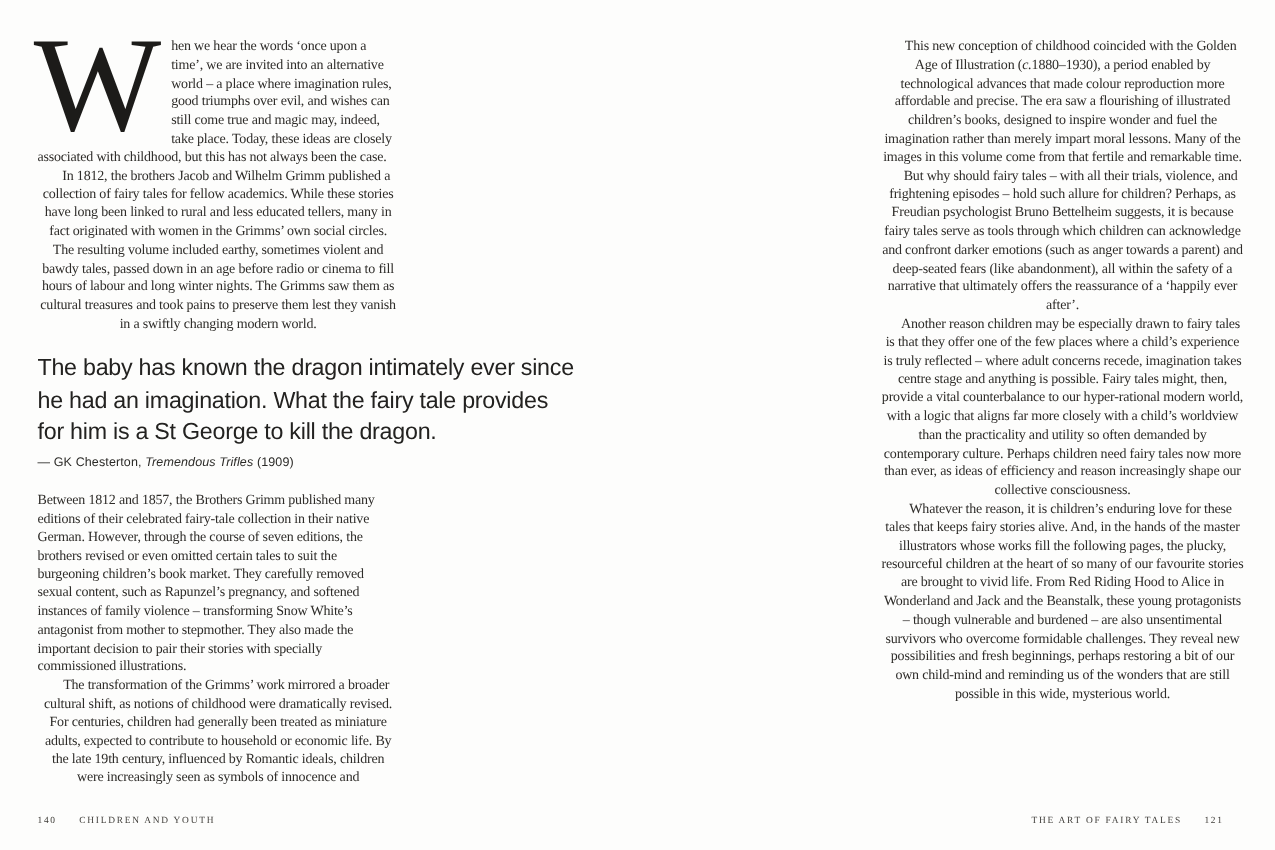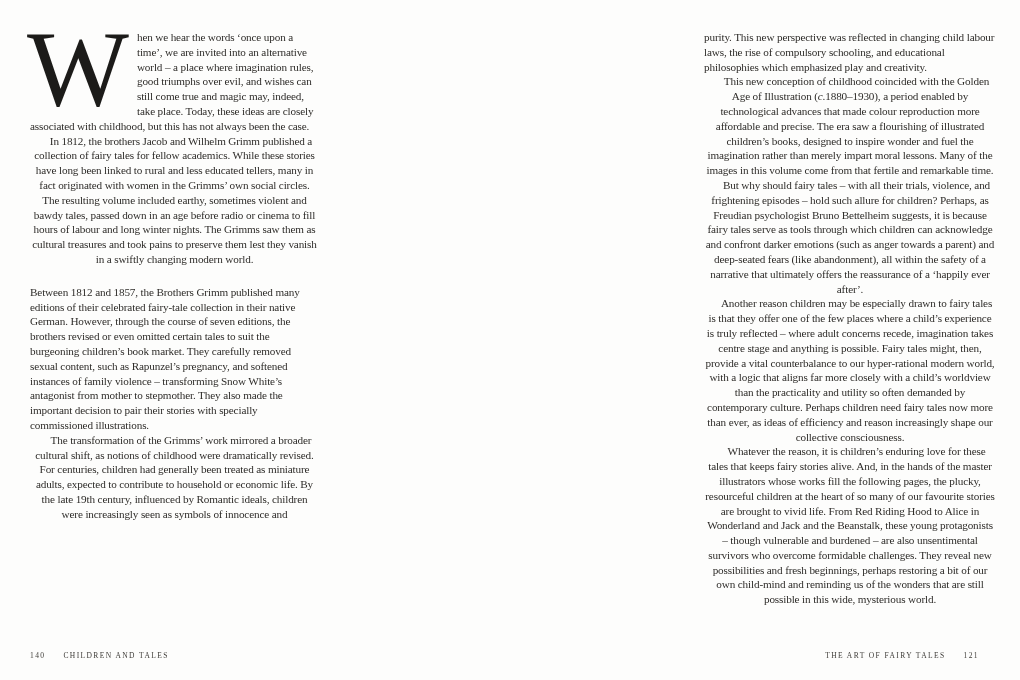--- a/index.html
+++ b/index.html
@@ -82,35 +82,36 @@
 
 <div class="spread">
 
   <section class="page left">
     <div class="col intro">
         <p><span class="dropcap">W</span>hen we hear the words ‘once upon a time’, we are invited into an alternative world – a place where imagination rules, good triumphs over evil, and wishes can still come true and magic may, indeed, take place. Today, these ideas are closely associated with childhood, but this has not always been the case.</p>
         <p class="indent">In 1812, the brothers Jacob and Wilhelm Grimm published a collection of fairy tales for fellow academics. While these stories have long been linked to rural and less educated tellers, many in fact originated with women in the Grimms’ own social circles. The resulting volume included earthy, sometimes violent and bawdy tales, passed down in an age before radio or cinema to fill hours of labour and long winter nights. The Grimms saw them as cultural treasures and took pains to preserve them lest they vanish in a swiftly changing modern world.</p>
       </div>
 
     <div class="pullquote">
+      <p class="quote-text">The baby has known the dragon intimately ever since he had an imagination. What the fairy tale provides for him is a St George to kill the dragon.</p>
+      <p class="attribution"><span>— GK Chesterton, </span><i>Tremendous Trifles</i><span> (1909)</span></p>
     </div>
 
     <div class="col body">
         <p>Between 1812 and 1857, the Brothers Grimm published many editions of their celebrated fairy-tale collection in their native German. However, through the course of seven editions, the brothers revised or even omitted certain tales to suit the burgeoning children’s book market. They carefully removed sexual content, such as Rapunzel’s pregnancy, and softened instances of family violence – transforming Snow White’s antagonist from mother to stepmother. They also made the important decision to pair their stories with specially commissioned illustrations.</p>
         <p class="indent">The transformation of the Grimms’ work mirrored a broader cultural shift, as notions of childhood were dramatically revised. For centuries, children had generally been treated as miniature adults, expected to contribute to household or economic life. By the late 19th century, influenced by Romantic ideals, children were increasingly seen as symbols of innocence and</p>
       </div>
 
     <footer class="footer footer-left">
-      <span class="pagenum">140</span><span class="section">CHILDREN AND TALES</span>
+      <span class="pagenum">140</span><span class="section">CHILDREN AND YOUTH</span>
     </footer>
   </section>
 
   <section class="page right">
     <div class="col">
-        <p>purity. This new perspective was reflected in changing child labour laws, the rise of compulsory schooling, and educational philosophies which emphasized play and creativity.</p>
         <p class="indent">This new conception of childhood coincided with the Golden Age of Illustration (<i>c.</i>1880–1930), a period enabled by technological advances that made colour reproduction more affordable and precise. The era saw a flourishing of illustrated children’s books, designed to inspire wonder and fuel the imagination rather than merely impart moral lessons. Many of the images in this volume come from that fertile and remarkable time.</p>
         <p class="indent">But why should fairy tales – with all their trials, violence, and frightening episodes – hold such allure for children? Perhaps, as Freudian psychologist Bruno Bettelheim suggests, it is because fairy tales serve as tools through which children can acknowledge and confront darker emotions (such as anger towards a parent) and deep-seated fears (like abandonment), all within the safety of a narrative that ultimately offers the reassurance of a ‘happily ever after’.</p>
         <p class="indent">Another reason children may be especially drawn to fairy tales is that they offer one of the few places where a child’s experience is truly reflected – where adult concerns recede, imagination takes centre stage and anything is possible. Fairy tales might, then, provide a vital counterbalance to our hyper-rational modern world, with a logic that aligns far more closely with a child’s worldview than the practicality and utility so often demanded by contemporary culture. Perhaps children need fairy tales now more than ever, as ideas of efficiency and reason increasingly shape our collective consciousness.</p>
         <p class="indent">Whatever the reason, it is children’s enduring love for these tales that keeps fairy stories alive. And, in the hands of the master illustrators whose works fill the following pages, the plucky, resourceful children at the heart of so many of our favourite stories are brought to vivid life. From Red Riding Hood to Alice in Wonderland and Jack and the Beanstalk, these young protagonists – though vulnerable and burdened – are also unsentimental survivors who overcome formidable challenges. They reveal new possibilities and fresh beginnings, perhaps restoring a bit of our own child-mind and reminding us of the wonders that are still possible in this wide, mysterious world.</p>
       </div>
 
     <footer class="footer footer-right">
       <span class="section">THE ART OF FAIRY TALES</span><span class="pagenum">121</span>
     </footer>
   </section>

